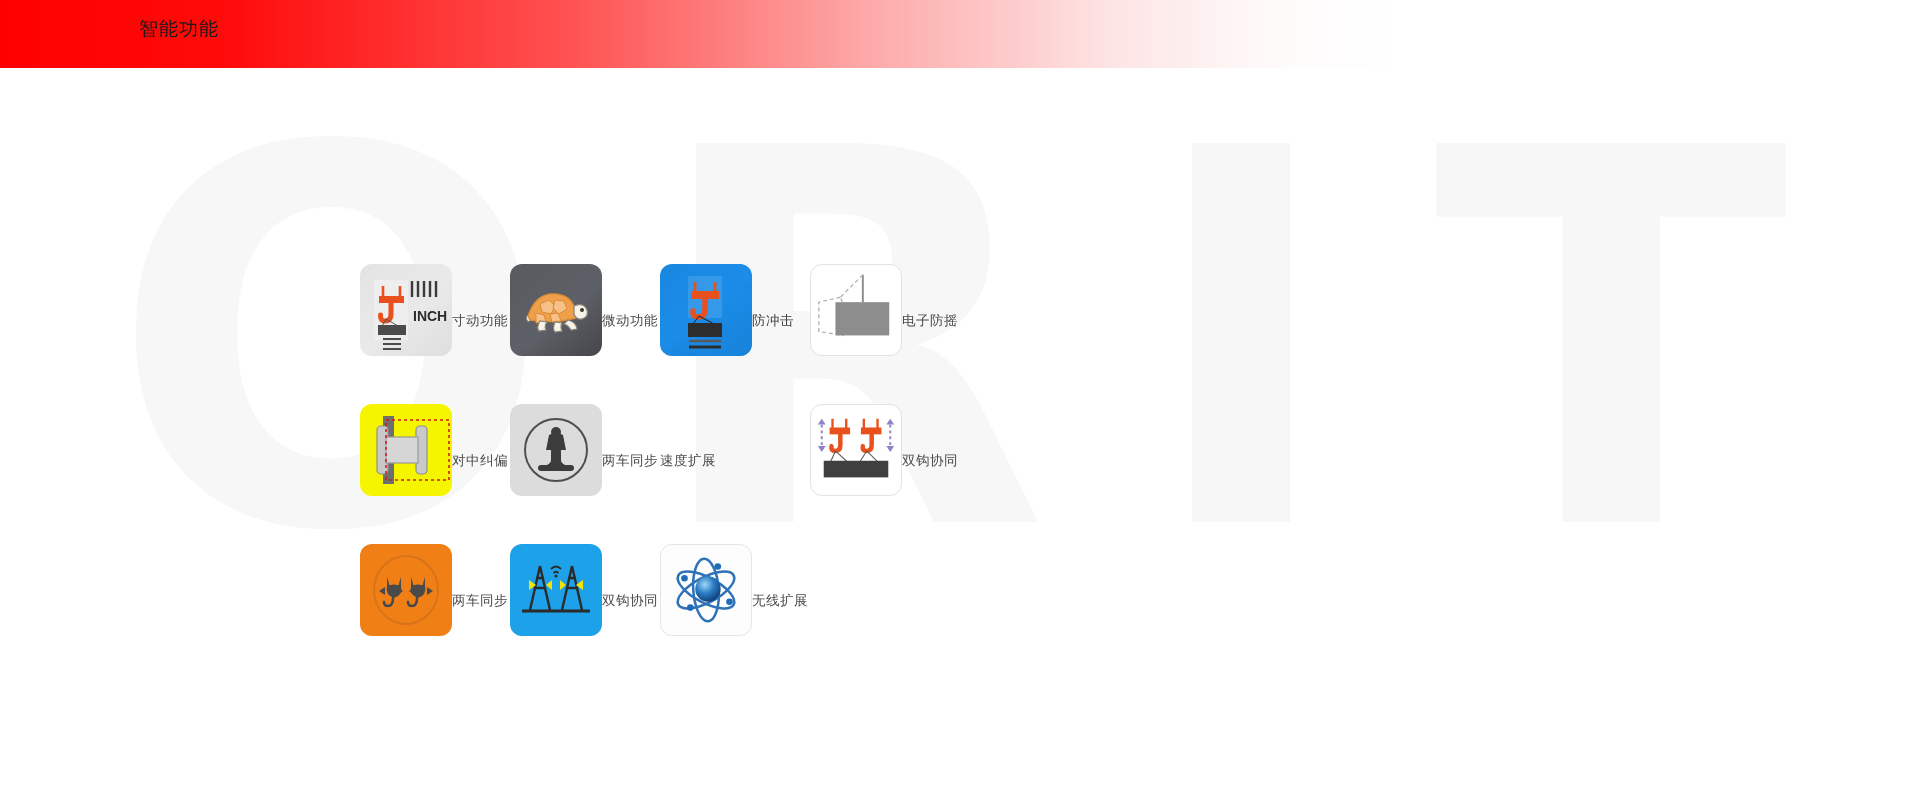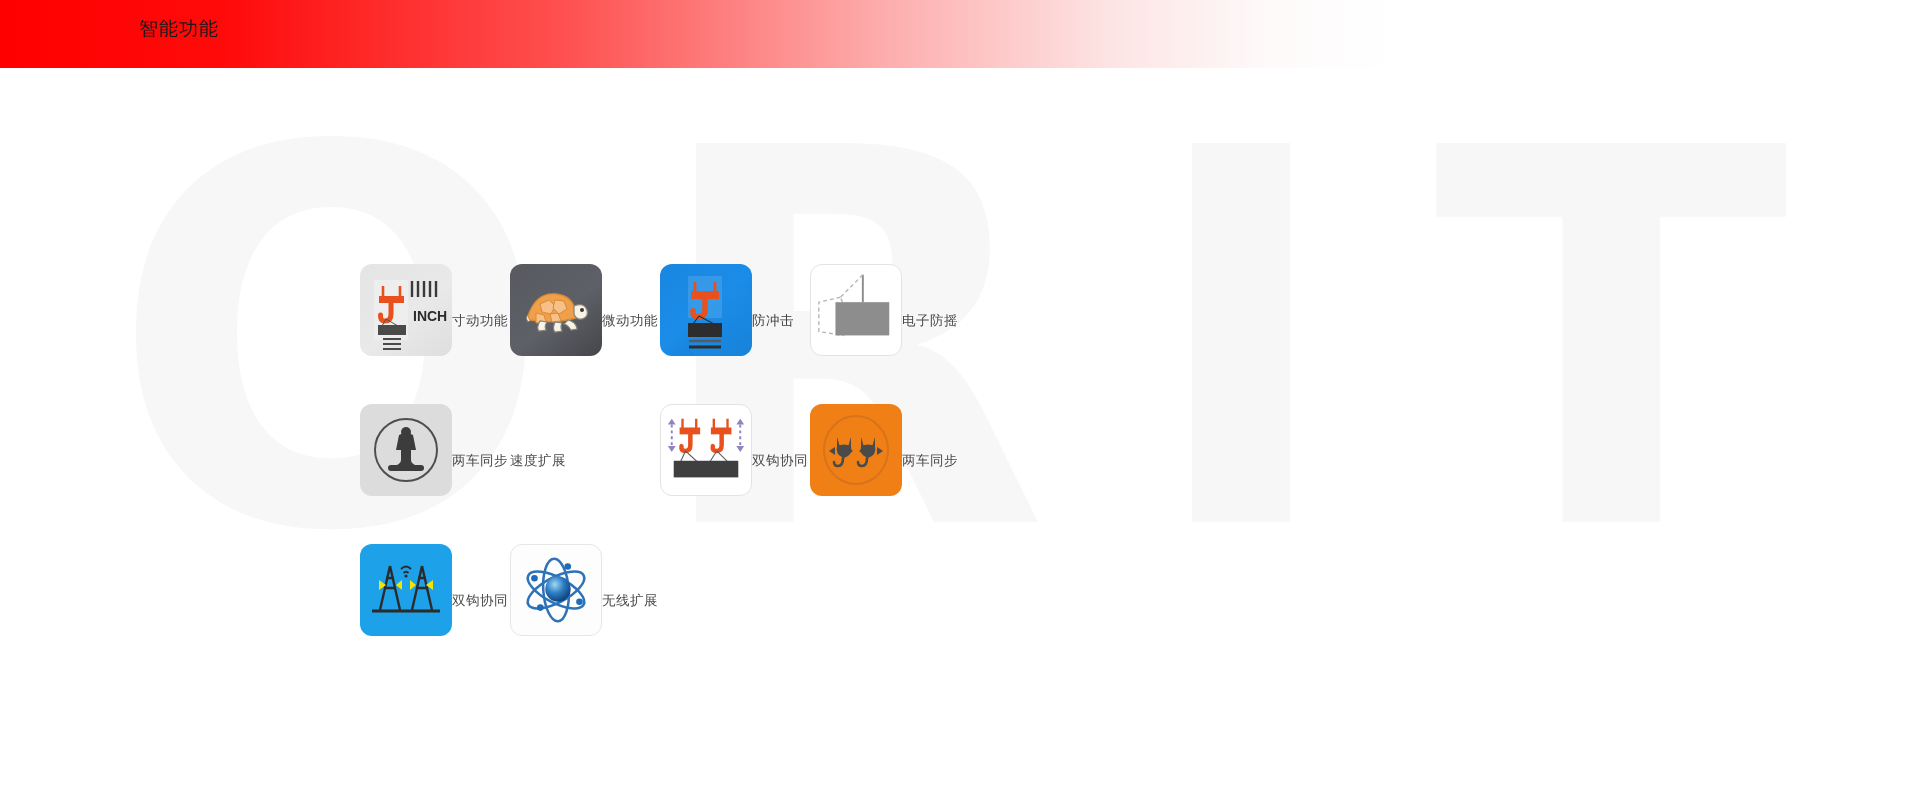--- a/index.html
+++ b/index.html
@@ -190,20 +190,32 @@
         <svg width="92" height="92" viewBox="0 0 92 92">
           <line x1="53" y1="10" x2="53" y2="38" stroke="#8e8e8e" stroke-width="2"></line>
           <path d="M53 10 L30 33" stroke="#b4b4b4" stroke-width="1.4" stroke-dasharray="4 3" fill="none"></path>
           <path d="M30 33 L8 38 L8 68 L33 72 L33 40 Z" fill="none" stroke="#b4b4b4" stroke-width="1.4" stroke-dasharray="4 3"></path>
           <rect x="25" y="38" width="55" height="34" fill="#8d8d8d"></rect>
         </svg>
       </div>
       <div class="cap">电子防摇</div>
     </div>
 
+    <div class="cell">
+      <div class="tile bg-yellow">
+        <svg width="92" height="92" viewBox="0 0 92 92">
+          <rect x="23" y="12" width="11" height="68" fill="#6e6e6e"></rect>
+          <rect x="17" y="22" width="11" height="48" rx="4" fill="#c9c9c9" stroke="#8f8f8f" stroke-width="1.2"></rect>
+          <rect x="56" y="22" width="11" height="48" rx="4" fill="#c9c9c9" stroke="#8f8f8f" stroke-width="1.2"></rect>
+          <rect x="26" y="33" width="32" height="26" fill="#d6d6d6" stroke="#9a9a9a" stroke-width="1.2"></rect>
+          <rect x="26" y="16" width="63" height="60" fill="none" stroke="#d01d1d" stroke-width="1.6" stroke-dasharray="3 3"></rect>
+        </svg>
+      </div>
+      <div class="cap">对中纠偏</div>
+    </div>
 
     <div class="cell">
       <div class="tile bg-grey2">
         <svg width="92" height="92" viewBox="0 0 92 92">
           <circle cx="46" cy="46" r="31" fill="none" stroke="#4e4e4e" stroke-width="2"></circle>
           <circle cx="46" cy="28" r="5" fill="#3c3c3c"></circle>
           <path d="M39 31 Q46 27 53 31 L56 46 L36 46 Z" fill="#3c3c3c"></path>
           <path d="M41 46 L41 56 Q41 60 34 62 L58 62 Q51 60 51 56 L51 46 Z" fill="#3c3c3c"></path>
           <rect x="28" y="61" width="36" height="6" rx="3" fill="#3c3c3c"></rect>
         </svg>

